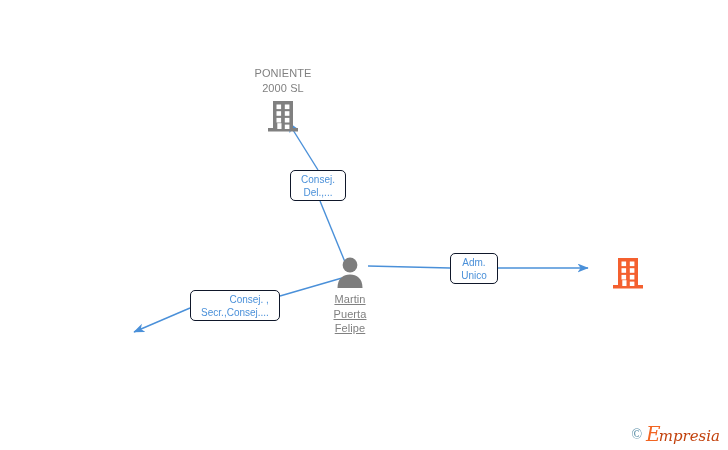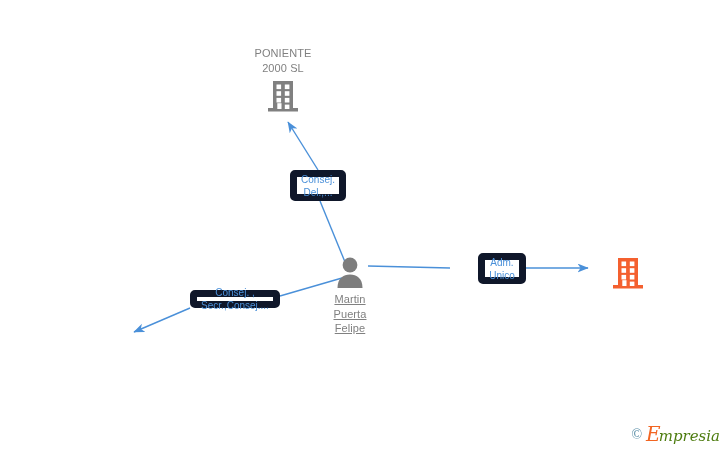--- a/index.html
+++ b/index.html
@@ -31,30 +31,31 @@
     align-items: center;
     z-index: 3;
   }
   .node-label {
     font-size: 11px;
     line-height: 14.5px;
     color: #808080;
     text-align: center;
     white-space: pre-line;
     letter-spacing: 0.1px;
+    margin-top: 20px;
   }
   .node-label.above { margin-bottom: 4px; }
   .node-label.below { margin-top: 4px; text-decoration: underline; }
   .node-icon { line-height: 0; }
 
   
   .rel-box {
     position: absolute;
     box-sizing: border-box;
-    border: 7px solid #0f172a;
+    border: 1px solid #0f172a;
     border-radius: 5px;
     background: #ffffff;
     color: #4a90d9;
     font-size: 10px;
     line-height: 13px;
     text-align: center;
     display: flex;
     flex-direction: column;
     align-items: center;
     justify-content: center;
@@ -80,21 +81,21 @@
   }
   .wm-e {
     font-size: 20px;
     color: #f26522;
     font-family: "DejaVu Serif", serif;
     font-style: italic;
     line-height: 16px;
   }
   .wm-rest {
     font-size: 15px;
-    color: #4d7c0f;
+    color: #c2410c;
     font-family: "DejaVu Serif", serif;
     font-style: italic;
     line-height: 16px;
     margin-left: -2px;
   }
 </style>
 </head>
 <body>
 
 <div id="canvas">
@@ -161,24 +162,24 @@
         <rect x="11.3" y="24.2" width="4.2" height="5.8" fill="#ffffff"></rect>
         <rect x="18.8" y="25.6" width="4.6" height="4.4" fill="#ffffff"></rect>
       </svg>
     </div>
   </div>
 
 
   <div class="rel-box" style="left:290px; top:170px; width:56px; height:31px;">Consej.
 Del.,...</div>
 
-  <div class="rel-box" style="left:450px; top:253px; width:48px; height:31px;margin-left:28px;">Adm.
+  <div class="rel-box" style="left:450px; top:253px; width:48px; height:31px;">Adm.
 Unico</div>
 
-  <div class="rel-box" style="left:190px; top:290px; width:90px; height:15px;">Consej. ,
+  <div class="rel-box" style="left:190px; top:290px; width:90px; height:31px;text-align:right;">Consej. ,
 Secr.,Consej....</div>
 
   <div id="watermark">
     <span class="wm-c">©</span>
     <span style="display:flex; align-items:baseline;">
       <span class="wm-e">E</span>
       <span class="wm-rest">mpresia</span>
     </span>
   </div>
 

